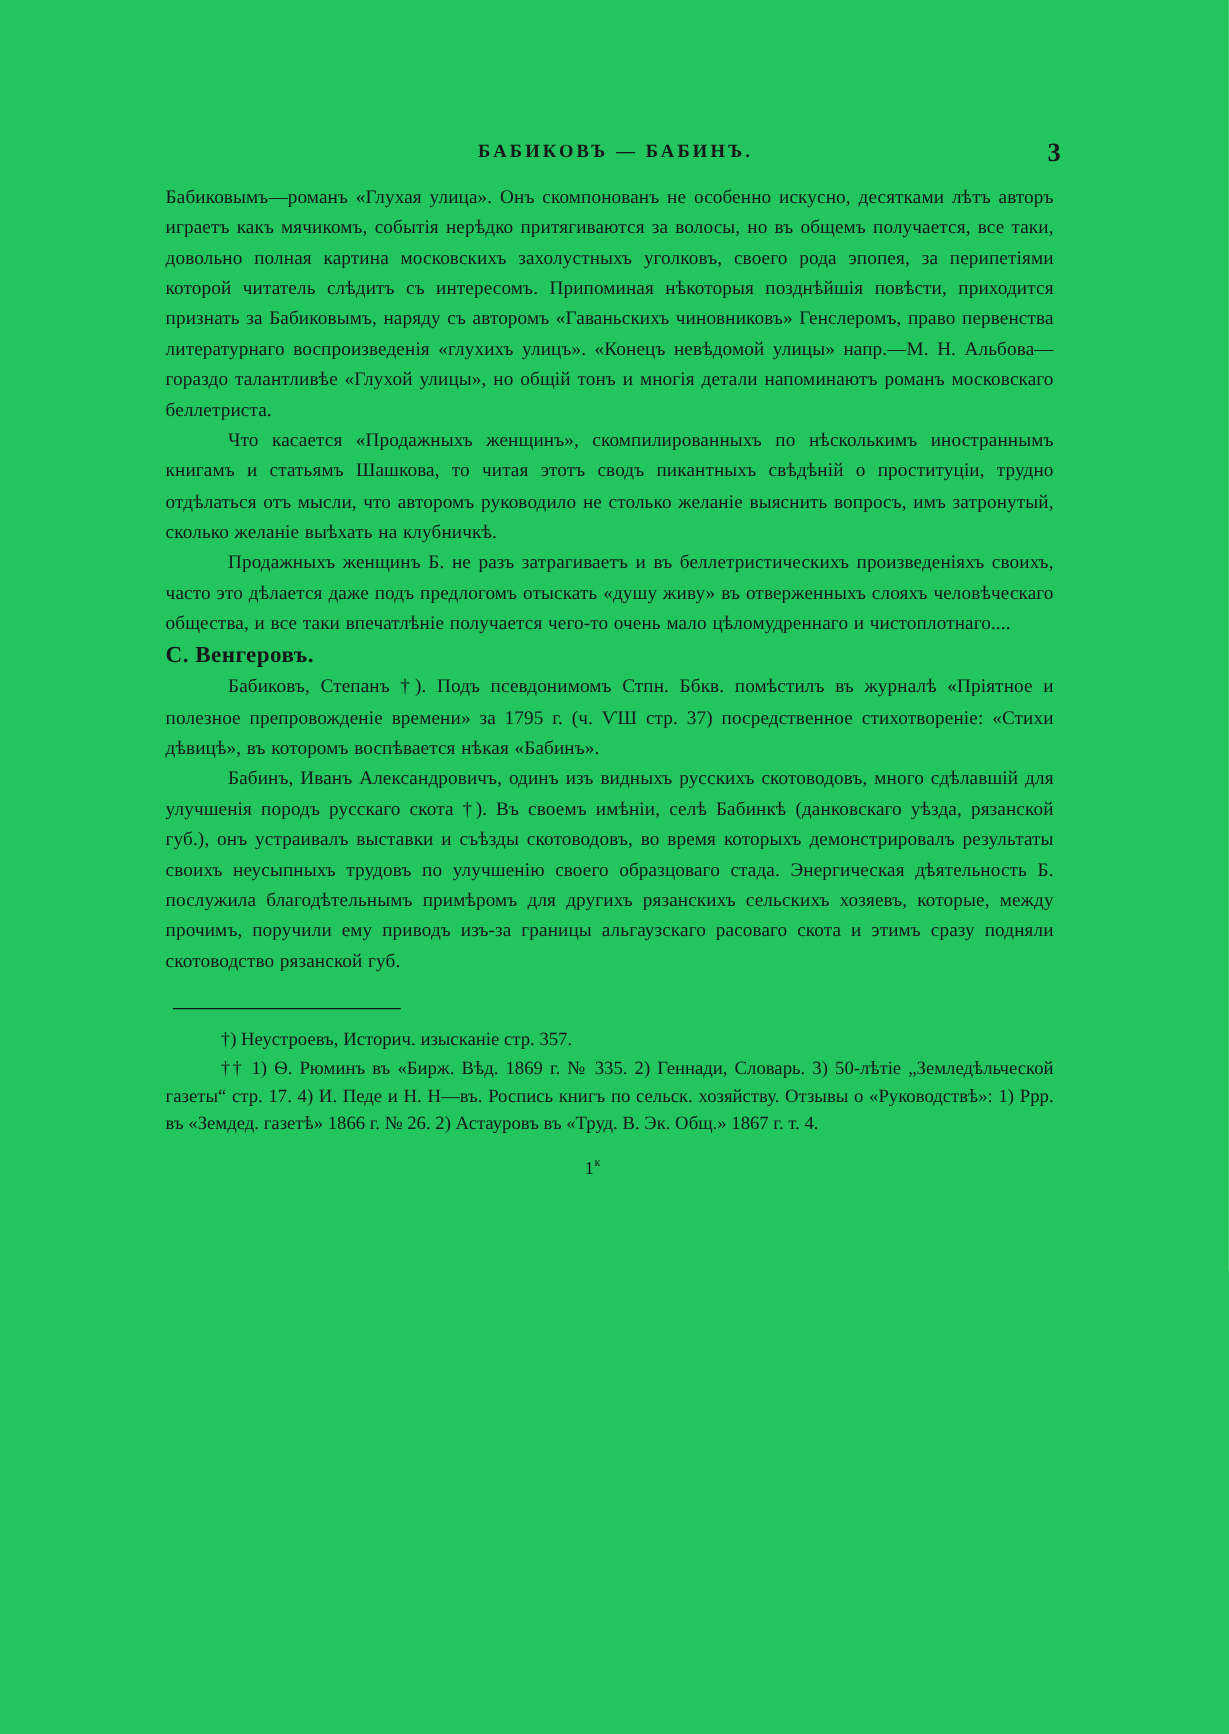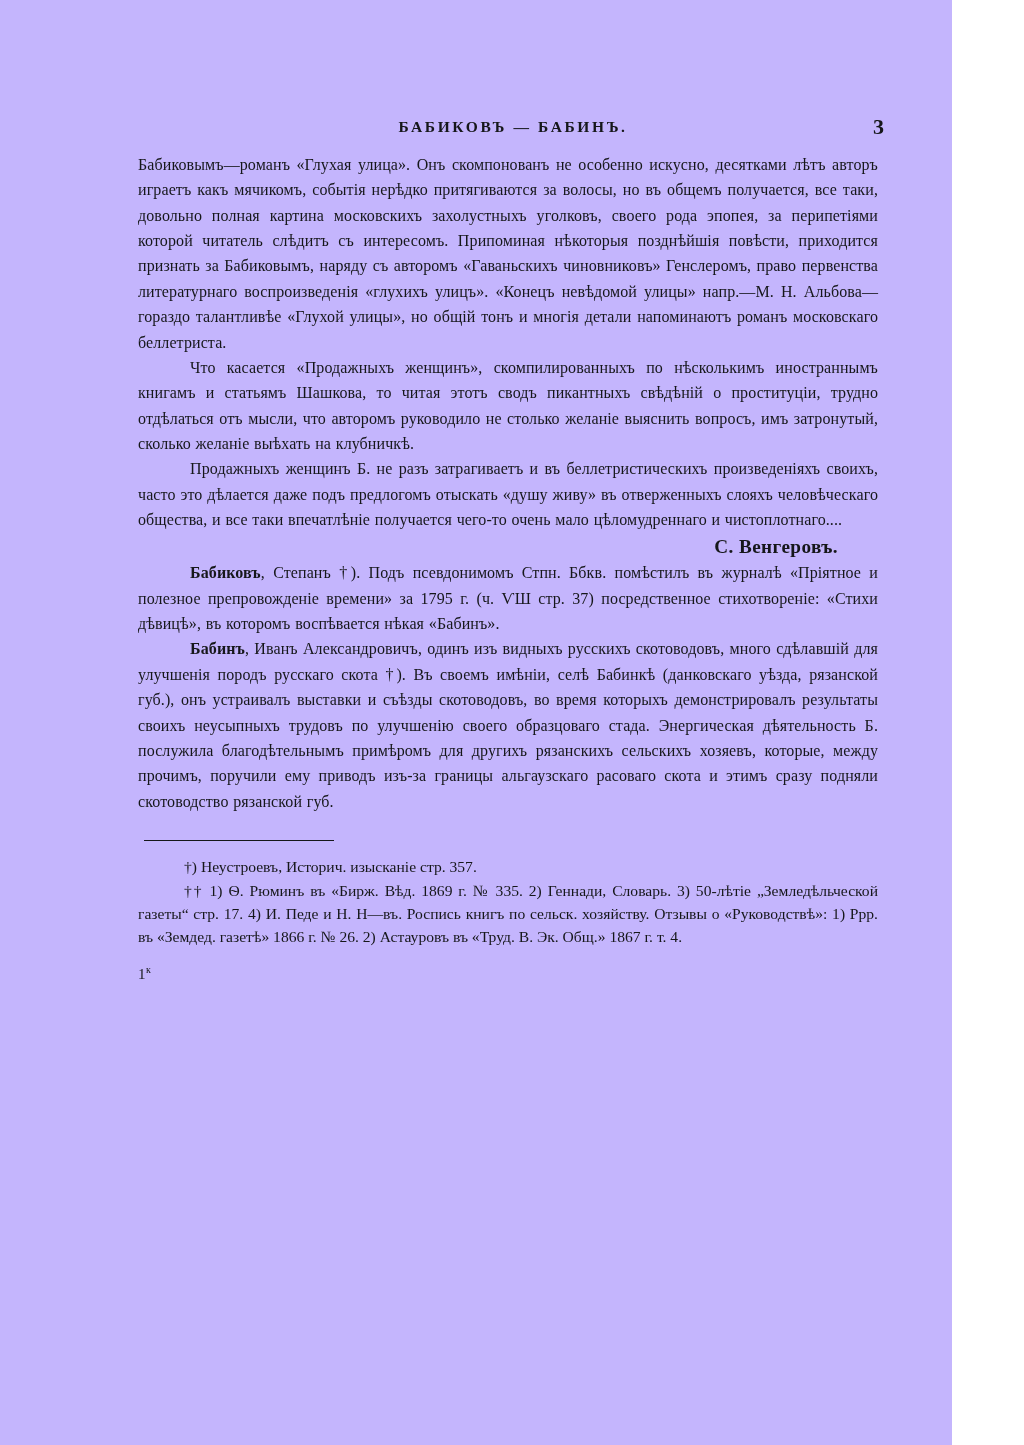--- a/index.html
+++ b/index.html
@@ -11,23 +11,23 @@
     width: 1024px;
     height: 1445px;
     font-family: "Liberation Serif", "DejaVu Serif", serif;
     color: #16171a;
     position: relative;
     overflow: hidden;
   }
   .page {
     position: absolute;
     left: 0; top: 0;
-    width: 952px;
+    width: 1024px;
     height: 1445px;
-    background: #c4b5fd;
+    background: #22c55e;
   }
   .content {
     position: absolute;
     left: 138px;
     top: 118px;
     width: 740px;
   }
   .running-head {
     display: flex;
     align-items: baseline;
@@ -57,29 +57,29 @@
     text-align: justify;
     margin: 0;
     text-indent: 0;
     letter-spacing: 0.1px;
     word-spacing: 0.6px;
   }
   p.indent {
     text-indent: 52px;
   }
   .entry-head {
-    font-weight: bold;
+    font-weight: normal;
     margin-top: 10px;
   }
   .ital {
   }
   .signature {
     font-size: 19.2px;
     font-weight: bold;
-    text-align: right;
+    text-align: left;
     margin: 4px 0 2px 0;
     padding-right: 40px;
     letter-spacing: 0.4px;
   }
   .rule {
     width: 190px;
     height: 1px;
     background: #16171a;
     margin: 26px 0 14px 6px;
   }
@@ -88,21 +88,21 @@
     line-height: 1.48;
     text-align: justify;
   }
   .footnotes p {
     margin: 0 0 1px 0;
   }
   .fn-indent {
     text-indent: 46px;
   }
   .folio {
-    text-align: left;
+    text-align: center;
     font-size: 15px;
     margin-top: 16px;
     padding-right: 28px;
     letter-spacing: 0.5px;
   }
   .sup {
     font-size: 10px;
     vertical-align: super;
   }
 </style>

